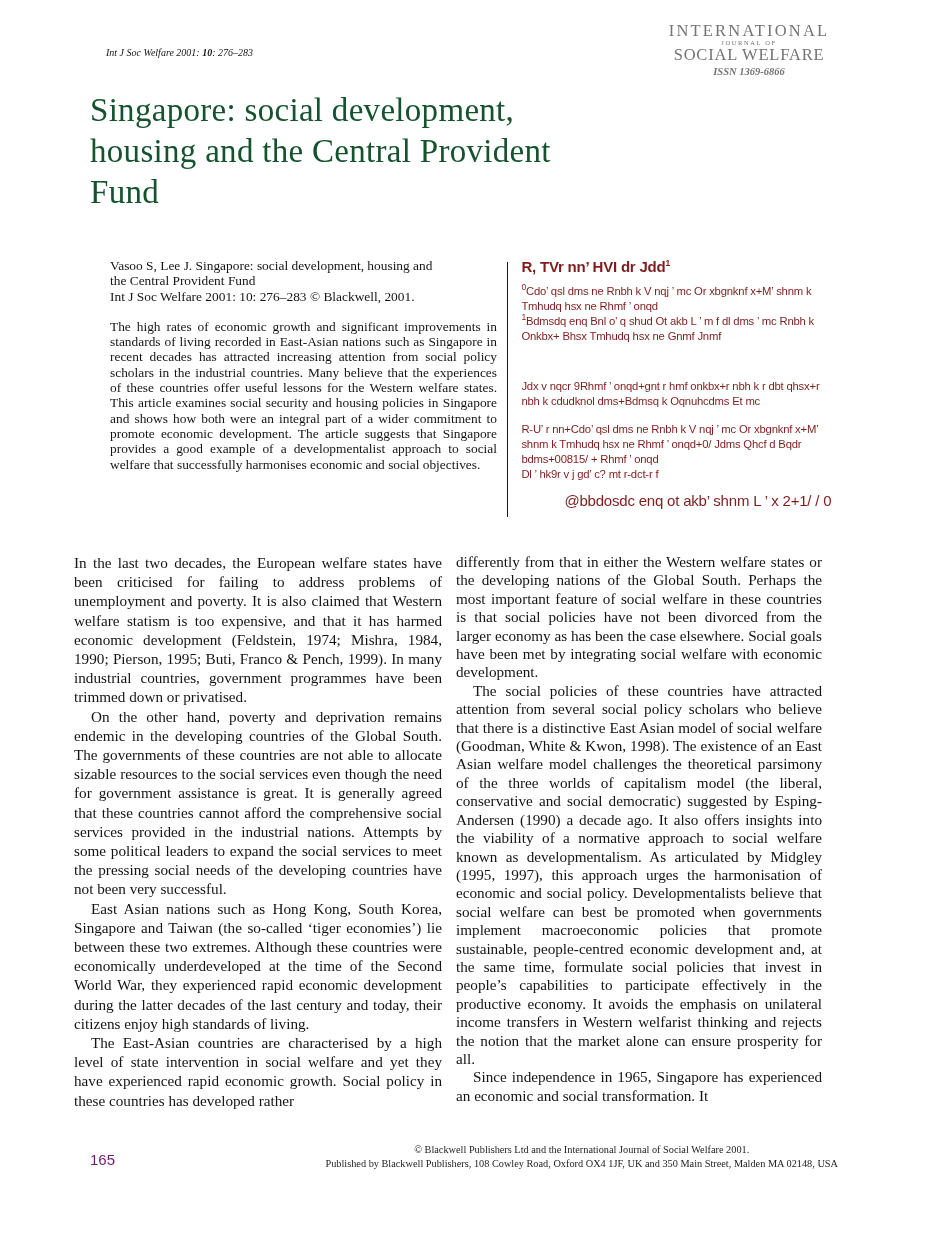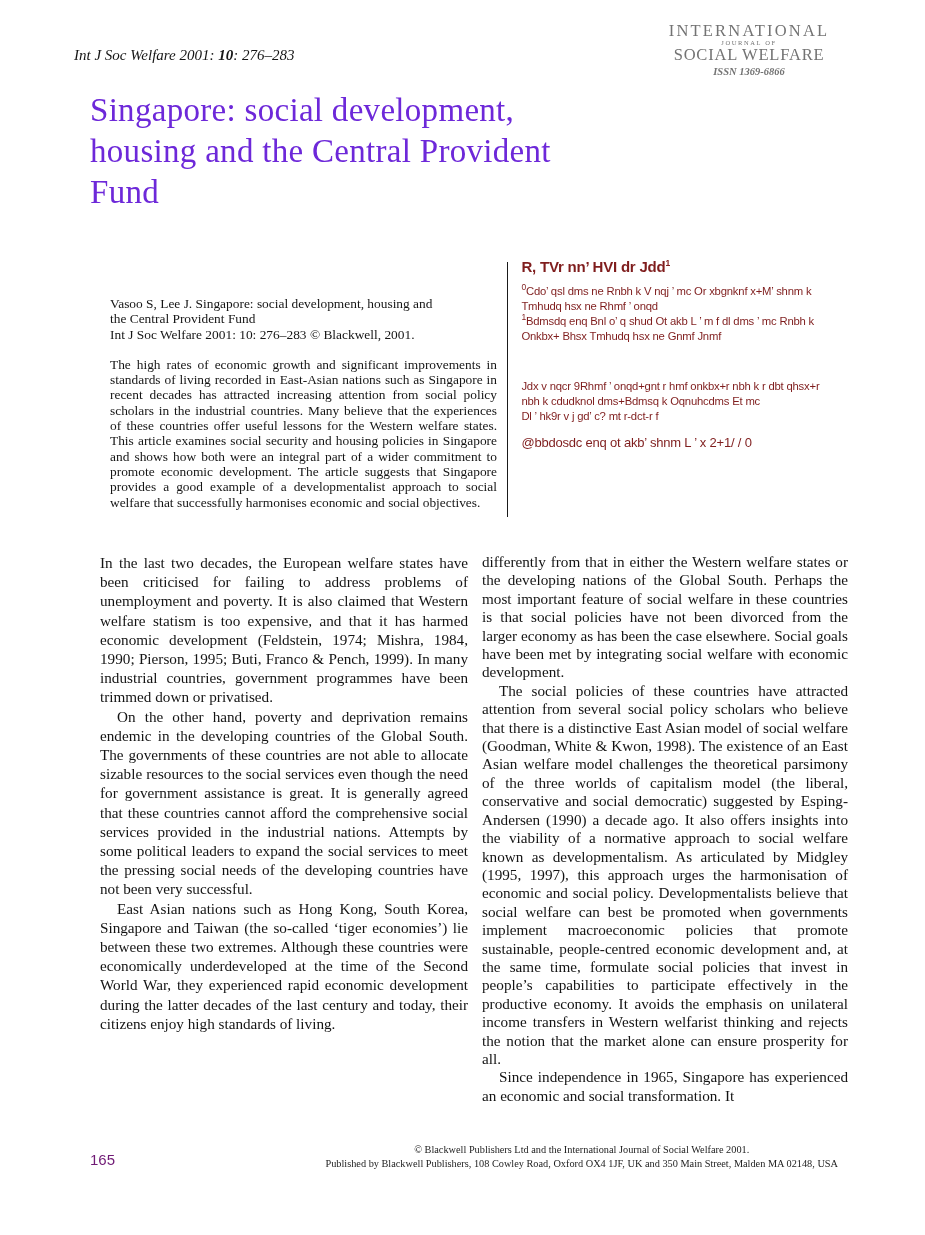--- a/index.html
+++ b/index.html
@@ -2,51 +2,51 @@
 <html><head>
 <meta charset="utf-8">
 <style>
   * { margin:0; padding:0; box-sizing:border-box; }
   html,body { background:#ffffff; }
   body { width:925px; height:1235px; position:relative; overflow:hidden;
          font-family:"Liberation Serif", serif; color:#151515; }
   .page { position:absolute; inset:0; background:#fff; }
 
   
-  .running-head { position:absolute; left:74px; top:47px; font-style:italic; font-size:15px; }
+  .running-head { position:absolute; left:106px; top:47px; font-style:italic; font-size:10px; }
   .running-head b { font-weight:bold; }
   .logo { position:absolute; top:21px; right:86px; width:180px; text-align:center; color:#737373; }
   .logo-l1 { font-size:16.5px; letter-spacing:2.2px; }
   .logo-l2 { font-size:6.5px; letter-spacing:1.6px; margin-top:-2px; }
   .logo-l3 { font-size:16.5px; letter-spacing:0.8px; margin-top:-1px; }
   .logo-issn { font-size:10.5px; font-weight:bold; font-style:italic; margin-top:1px; }
 
   
   .article-title { position:absolute; left:90px; top:90px; font-size:33px; font-weight:normal;
-                   line-height:41px; letter-spacing:0.3px; color:#6d28d9; }
+                   line-height:41px; letter-spacing:0.3px; color:#14532d; }
 
   
   .abstract-section { position:absolute; left:110px; top:258px; width:727px; display:flex; align-items:flex-start; }
-  .abs-left { width:387px; font-size:13.4px; line-height:15.3px;margin-top:38px; }
+  .abs-left { width:387px; font-size:13.4px; line-height:15.3px; }
   .abs-cite div { }
   .abs-text { margin-top:15px; text-align:justify; }
   .abs-divider { width:1.4px; height:255px; background:#1a1a1a; margin-left:10px; margin-top:4px; }
   .abs-right { margin-left:13px; width:315px; font-family:"Liberation Sans", sans-serif;
                letter-spacing:-0.2px; color:#7f1d1d; }
   .authors-line { font-size:15px; font-weight:bold; margin-top:0; }
   .authors-line sup, .affil sup { font-size:8.5px; vertical-align:super; line-height:0; }
   .affil { font-size:11.3px; line-height:15px; margin-top:0; }
   .affil-block { margin-top:9px; }
   .keywords { margin-top:35px; font-size:11.3px; line-height:15px; }
   .correspondence { margin-top:13px; font-size:11.3px; line-height:15px; }
   .email-line { font-size:11.3px; line-height:15px; }
-  .accepted { margin-top:11px; font-size:13px; line-height:15px; }
+  .accepted { margin-top:11px; font-size:15px; line-height:15px;margin-left:43px; }
 
   
-  .body-columns { position:absolute; left:100px; top:553px; width:748px; display:flex; }
+  .body-columns { position:absolute; left:74px; top:553px; width:748px; display:flex; }
   .col { text-align:justify; color:#131313; }
   .col p { margin:0; }
   .col p.indent { text-indent:17px; }
   .col-left { width:368px; margin-right:14px; font-size:15.2px; line-height:19.2px; }
   .col-right { width:366px; font-size:15.2px; line-height:18.4px; }
 
   
   .page-number { position:absolute; left:90px; top:1151px; font-family:"Liberation Sans", sans-serif;
                  font-size:15px; color:#701a75; }
   .copyright { position:absolute; right:87px; top:1143px; text-align:center;
@@ -84,30 +84,32 @@
 
     <div class="abs-divider"></div>
 
     <div class="abs-right">
       <div class="authors-line"><span>R, TVr nn’  HVI dr Jdd</span><sup>1</sup></div>
       <div class="affil-block">
         <div class="affil"><sup>0</sup><span>Cdo’ qsl dms ne Rnbh k V nqj ’ mc Or xbgnknf x+M’ shnm k Tmhudq hsx ne Rhmf ’ onqd</span></div>
         <div class="affil"><sup>1</sup><span>Bdmsdq enq Bnl o’ q shud Ot akb L ’ m f dl dms ’ mc Rnbh k Onkbx+ Bhsx Tmhudq hsx ne Gnmf Jnmf</span></div>
       </div>
       <div class="keywords">Jdx v nqcr 9Rhmf ’ onqd+gnt r hmf onkbx+r nbh k r dbt qhsx+r nbh k cdudknol dms+Bdmsq k Oqnuhcdms Et mc</div>
+      <div class="correspondence">R-U’ r nn+Cdo’ qsl dms ne Rnbh k V nqj ’ mc Or xbgnknf x+M’ shnm k Tmhudq hsx ne Rhmf ’ onqd+0/ Jdms Qhcf d Bqdr bdms+00815/ + Rhmf ’ onqd</div>
       <div class="email-line">Dl ’ hk9r v j gd’ c? mt r-dct-r f</div>
       <div class="accepted">@bbdosdc enq ot akb’ shnm L ’ x 2+1/ / 0</div>
     </div>
   </div>
 
   <div class="body-columns">
     <div class="col col-left">
       <p>In the last two decades, the European welfare states have been criticised for failing to address problems of unemployment and poverty. It is also claimed that Western welfare statism is too expensive, and that it has harmed economic development (Feldstein, 1974; Mishra, 1984, 1990; Pierson, 1995; Buti, Franco &amp; Pench, 1999). In many industrial countries, government programmes have been trimmed down or privatised.</p>
       <p class="indent">On the other hand, poverty and deprivation remains endemic in the developing countries of the Global South. The governments of these countries are not able to allocate sizable resources to the social services even though the need for government assistance is great. It is generally agreed that these countries cannot afford the comprehensive social services provided in the industrial nations. Attempts by some political leaders to expand the social services to meet the pressing social needs of the developing countries have not been very successful.</p>
       <p class="indent">East Asian nations such as Hong Kong, South Korea, Singapore and Taiwan (the so-called ‘tiger economies’) lie between these two extremes. Although these countries were economically underdeveloped at the time of the Second World War, they experienced rapid economic development during the latter decades of the last century and today, their citizens enjoy high standards of living.</p>
+      <p class="indent">The East-Asian countries are characterised by a high level of state intervention in social welfare and yet they have experienced rapid economic growth. Social policy in these countries has developed rather</p>
     </div>
     <div class="col col-right">
       <p>differently from that in either the Western welfare states or the developing nations of the Global South. Perhaps the most important feature of social welfare in these countries is that social policies have not been divorced from the larger economy as has been the case elsewhere. Social goals have been met by integrating social welfare with economic development.</p>
       <p class="indent">The social policies of these countries have attracted attention from several social policy scholars who believe that there is a distinctive East Asian model of social welfare (Goodman, White &amp; Kwon, 1998). The existence of an East Asian welfare model challenges the theoretical parsimony of the three worlds of capitalism model (the liberal, conservative and social democratic) suggested by Esping-Andersen (1990) a decade ago. It also offers insights into the viability of a normative approach to social welfare known as developmentalism. As articulated by Midgley (1995, 1997), this approach urges the harmonisation of economic and social policy. Developmentalists believe that social welfare can best be promoted when governments implement macroeconomic policies that promote sustainable, people-centred economic development and, at the same time, formulate social policies that invest in people’s capabilities to participate effectively in the productive economy. It avoids the emphasis on unilateral income transfers in Western welfarist thinking and rejects the notion that the market alone can ensure prosperity for all.</p>
       <p class="indent">Since independence in 1965, Singapore has experienced an economic and social transformation. It</p>
     </div>
   </div>
 
   <div class="page-number">165</div>
   <div class="copyright">

